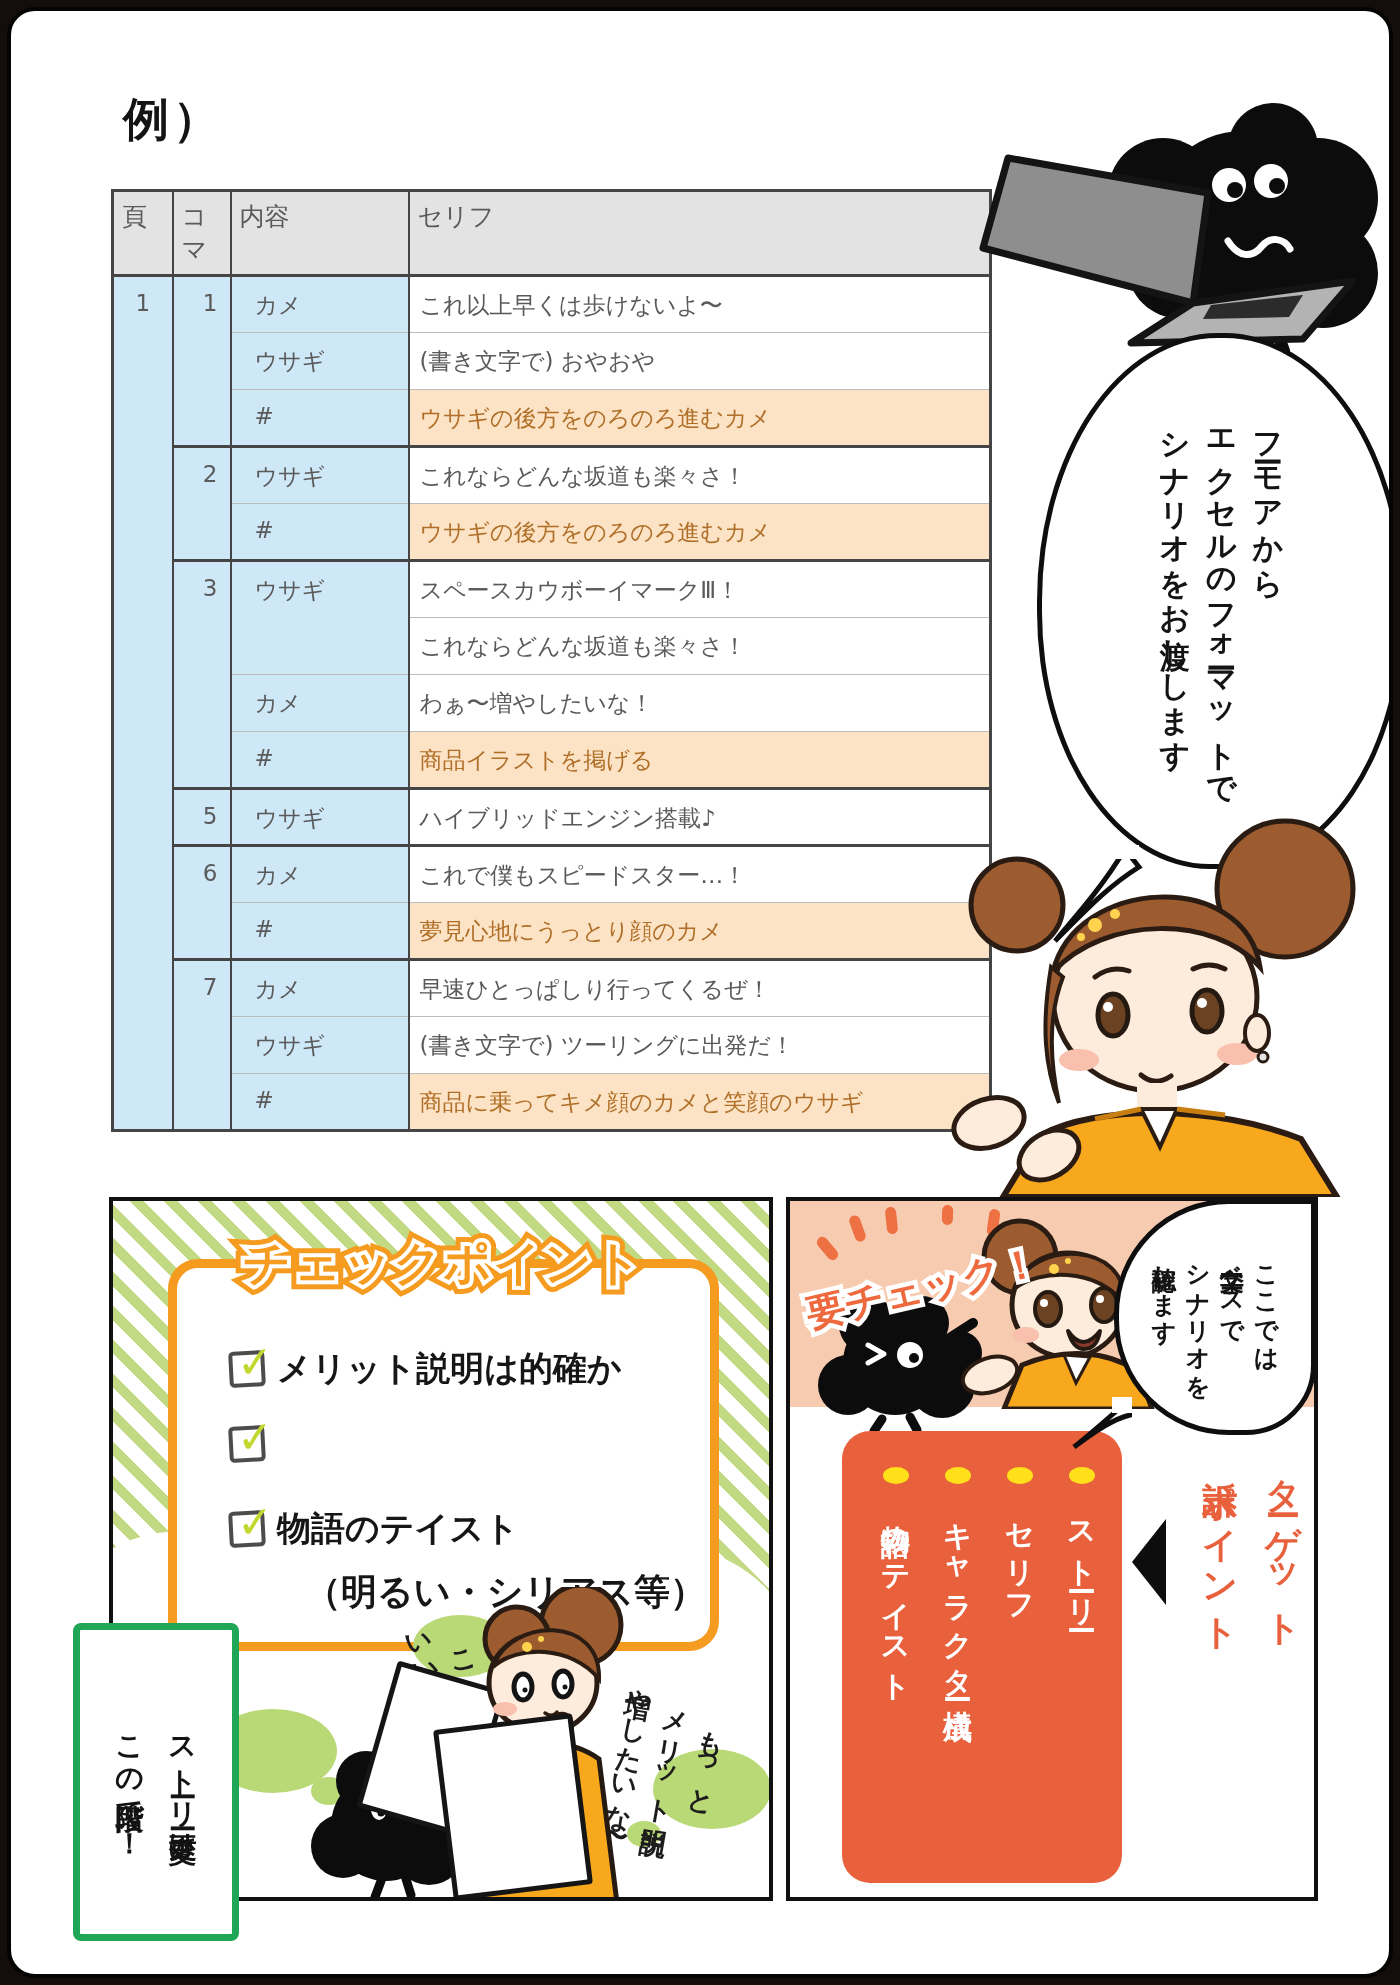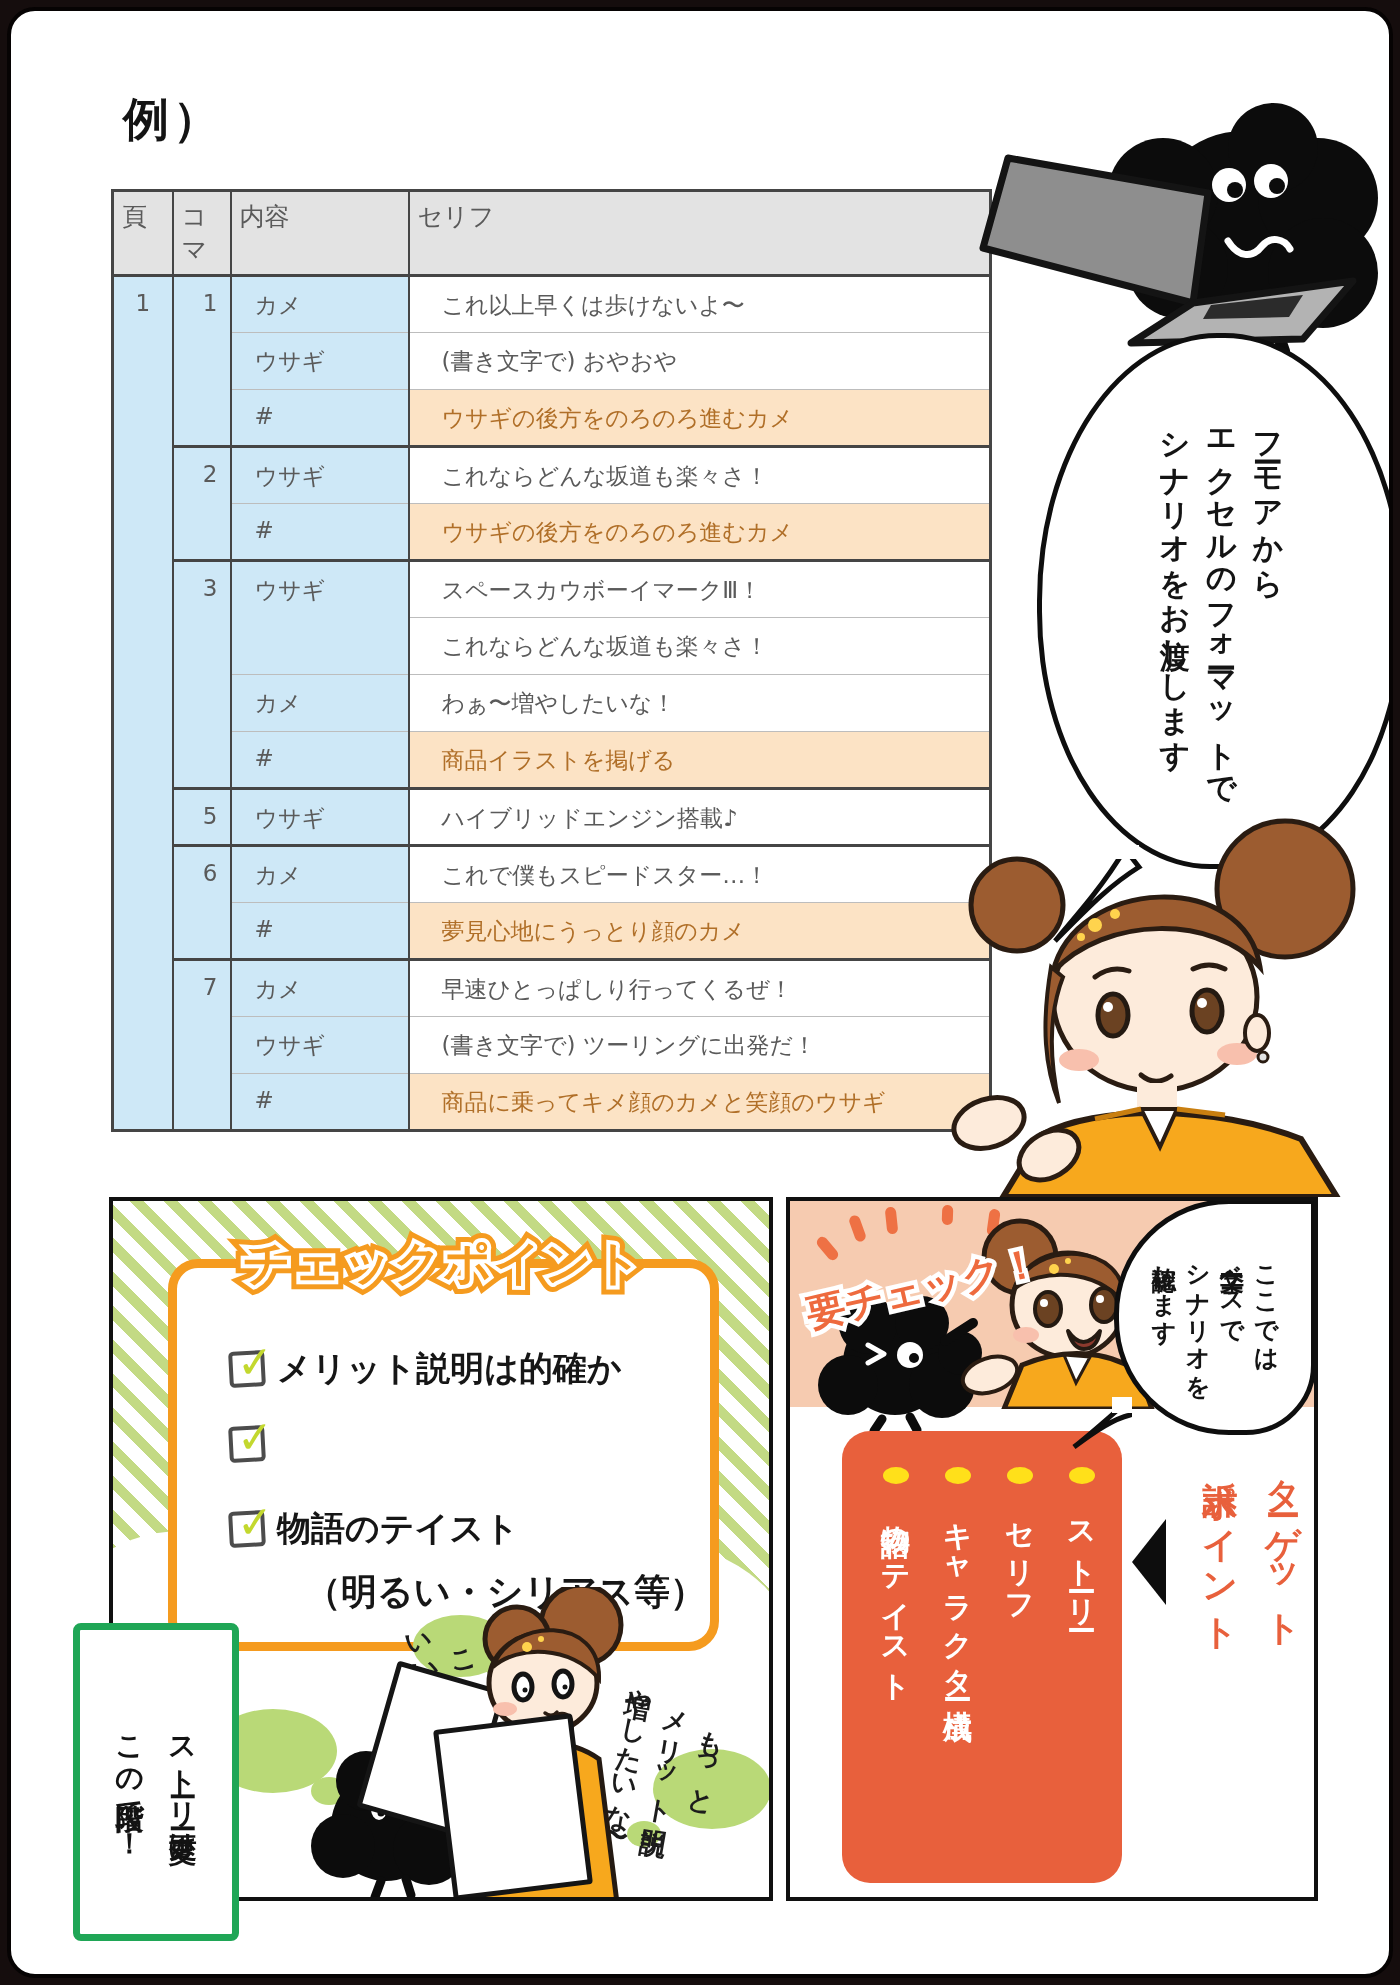--- a/index.html
+++ b/index.html
@@ -17,21 +17,21 @@
   .scenario-table { border:3px solid #454545; }
   .scenario-table th { height:84px; background:#e3e3e3; color:#5a5a5a; font-size:25px; font-weight:500;
         text-align:left; vertical-align:top; padding:8px 8px; border:2px solid #454545; }
   .scenario-table td { height:57px; font-size:23px; color:#5a5a5a; vertical-align:top; padding:13px 8px 0 8px;
         border-left:2px solid #454545; border-right:2px solid #454545; border-top:1px solid #bdbdbd; }
   .scenario-table tr.gstart td { border-top:3px solid #454545; }
   .scenario-table tbody tr:first-child td { border-top:3px solid #454545; }
   td.c-page { background:#cee8f7; text-align:center; }
   td.c-koma { background:#cee8f7; text-align:right; padding-right:12px; }
   td.c-naiyo{ background:#cee8f7; padding-left:23px; }
-  td.c-serifu{ background:#ffffff; padding-left:32px; }
+  td.c-serifu{ background:#ffffff; padding-left:10px; }
   td.c-serifu.hl { background:#fce3c5; color:#b06f28; }
 
   
   .bubble-main { position:absolute; left:1026px; top:322px; width:368px; height:536px; background:#fff;
         border:5px solid #0e0e0e; border-radius:49% 49% 47% 47% / 50% 50% 48% 48%;
         display:flex; align-items:center; justify-content:center; z-index:2; }
   .bubble-main .vtext { font-family:"DejaVu Serif",serif; font-weight:bold; font-size:30px; color:#141414; line-height:1.55; }
   .vtext { writing-mode:vertical-rl; white-space:pre-line; }
   .bubble-tail-main { position:absolute; left:1042px; top:834px; z-index:3; }
 

